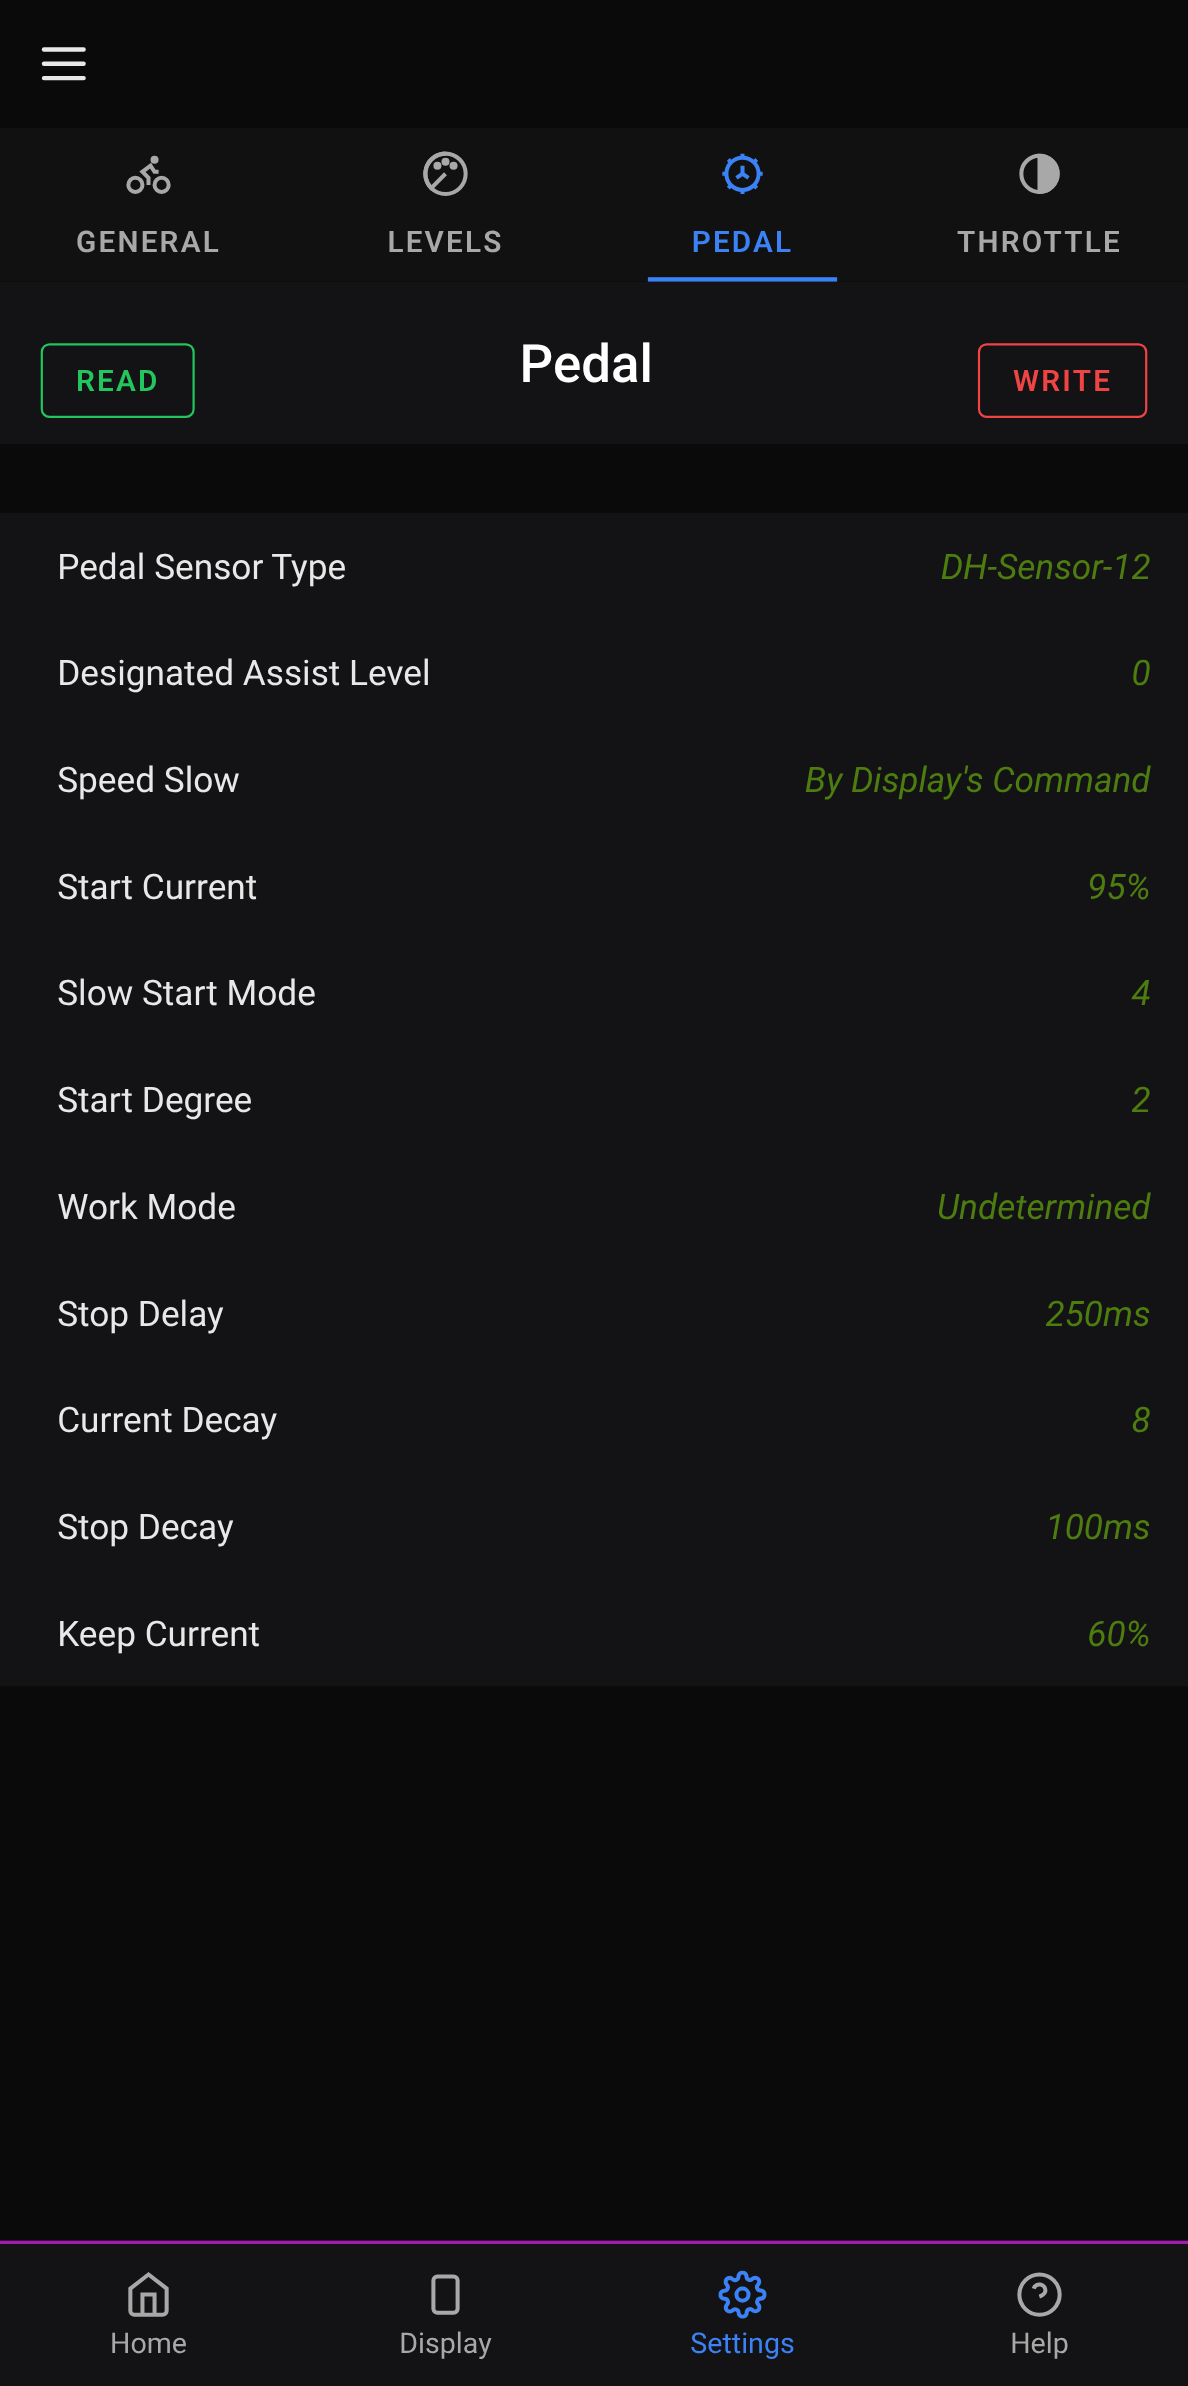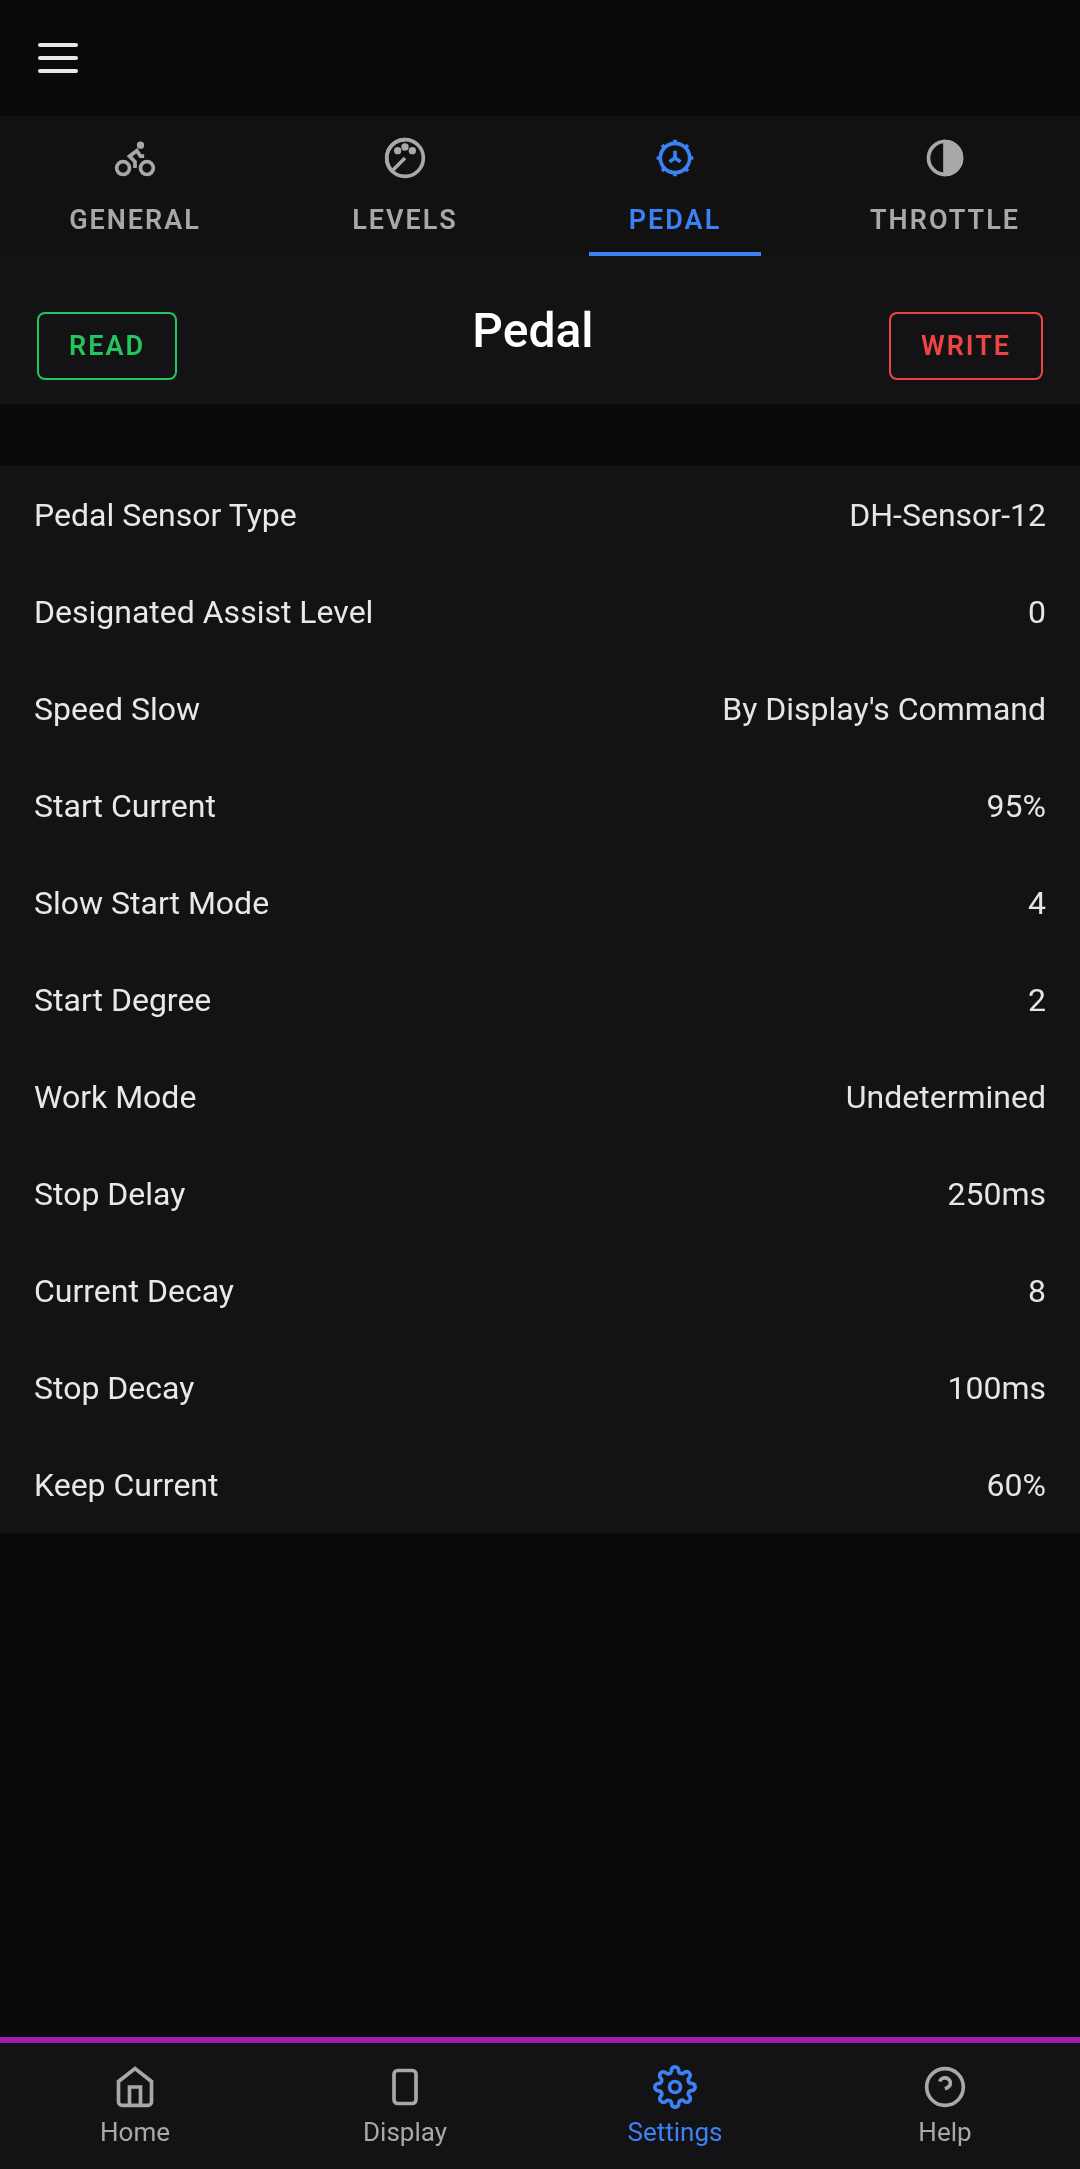--- a/index.html
+++ b/index.html
@@ -128,41 +128,43 @@
       padding: 0 34px;
     }
     
     .settings-row {
       display: flex;
       justify-content: space-between;
       align-items: center;
       height: 97px;
       font-size: 32px;
       cursor: pointer;
+      margin-left: 18px;
     }
     
     .settings-label {
       color: #e8e8e8;
       font-weight: 400;
     }
     
     .settings-value {
-      color: #e5e5e5;
+      color: #4d7c0f;
       font-weight: 400;
+      font-style: italic;
     }
     
     .bottom-nav {
       position: absolute;
       bottom: 0;
       left: 0;
       right: 0;
       height: 132px;
       background: #131315;
       display: flex;
-      border-top: 6px solid #a21caf;
+      border-top: 3px solid #a21caf;
     }
     
     .nav-item {
       flex: 1;
       display: flex;
       flex-direction: column;
       align-items: center;
       justify-content: center;
       gap: 8px;
       cursor: pointer;

